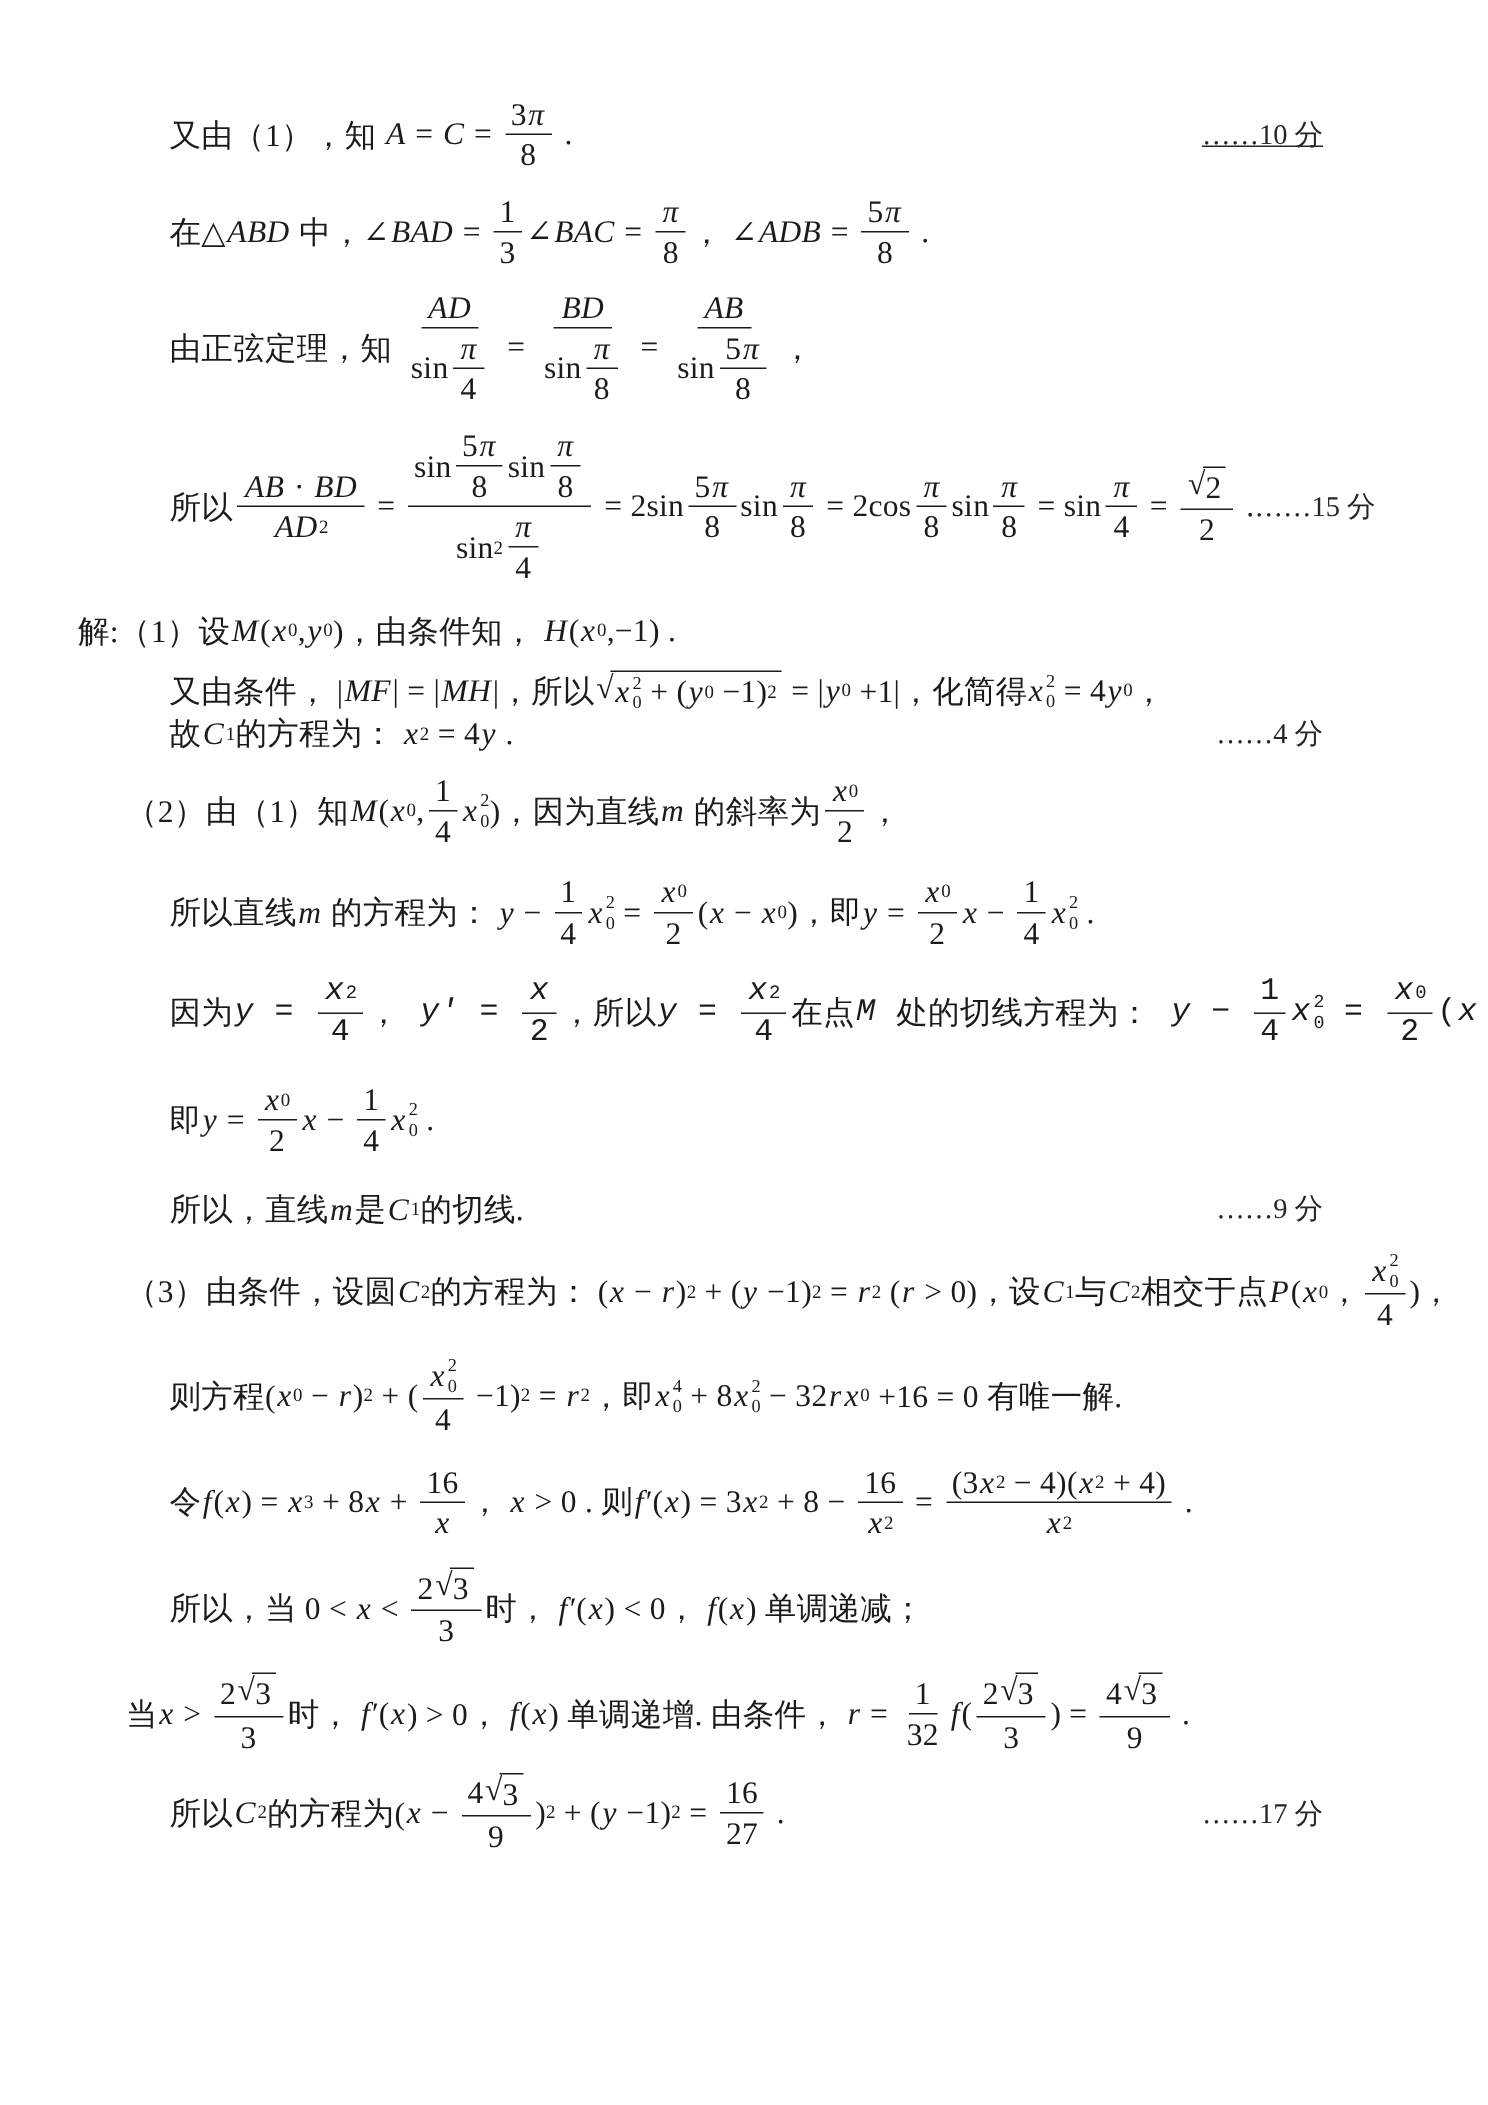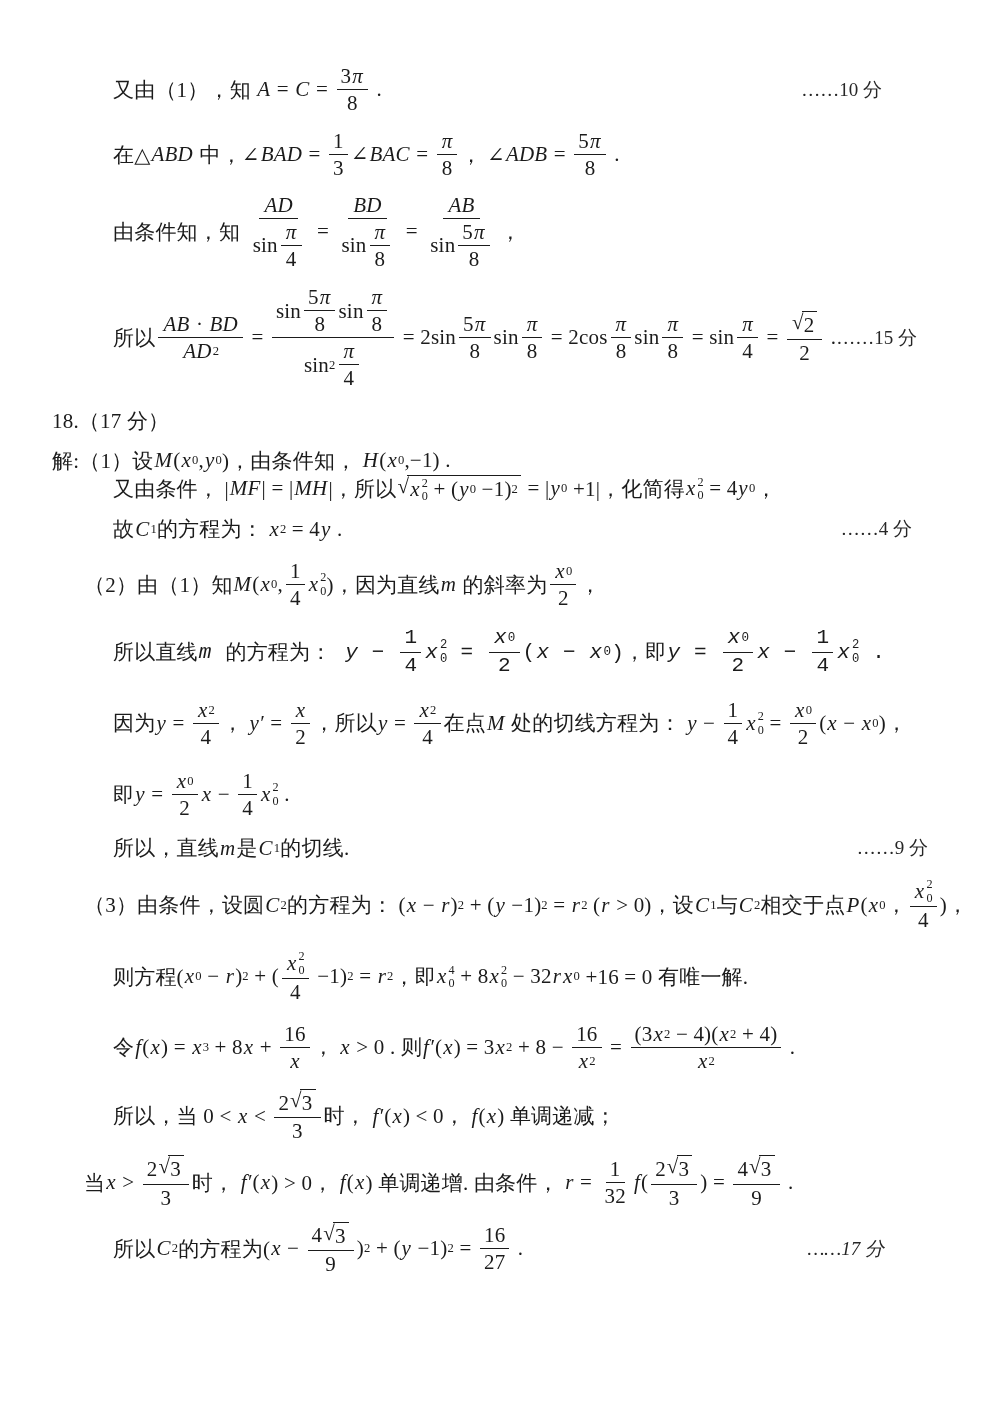--- a/index.html
+++ b/index.html
@@ -42,21 +42,21 @@
   .rsign{line-height:1.05;align-self:flex-start;font-style:normal;}
   .rbody{border-top:1.5px solid #1b1b1b;margin-left:-2px;padding:1px 3px 0 2px;
          display:inline-flex;align-items:center;line-height:1.2;}
   .ss{display:inline-flex;flex-direction:column;align-items:flex-start;font-size:0.58em;
       line-height:1.05;vertical-align:middle;margin-left:1px;}
   .ss .ssup{display:block;margin-bottom:1px;font-style:normal;}
   .ss .ssub{display:block;font-style:normal;}
   sup.sup{font-size:0.6em;font-style:normal;}
   sub.sub{font-size:0.6em;font-style:normal;}
   .score{margin-left:auto;padding-right:110px;font-size:19px;color:#262626;white-space:nowrap;}
-  .line:nth-child(1) .score{}
+  .line:nth-child(1) .score{text-decoration:underline;}
   .line:nth-child(4) .score{padding-right:140px;}
   .line:nth-child(8) .score{padding-right:80px;}
   .line:nth-child(13) .score{padding-right:64px;}
   .line:nth-child(19) .score{padding-right:108px;font-style:italic;}
   footer{position:absolute;left:0;right:0;bottom:16px;text-align:center;
          font-size:18px;color:#2d2d2d;letter-spacing:2px;}
 </style>
 </head>
 <body>
 
@@ -136,21 +136,21 @@
             </span>
             <span class="den">
               <span class="txt">8</span>
             </span>
           </span>
           <span class="txt"> .</span>
         </span>
       </div>
       <div class="line ind1">
         <span class="math">
-          <span class="txt">由条件知，知 </span>
+          <span class="txt">由正弦定理，知 </span>
           <span class="frac">
             <span class="num">
               <span class="tok">
                 <span class="var">AD</span>
               </span>
             </span>
             <span class="den">
               <span class="txt">sin</span>
               <span class="frac">
                 <span class="num">
@@ -343,25 +343,20 @@
             <span class="den">
               <span class="txt">2</span>
             </span>
           </span>
           <span class="txt"> .</span>
         </span>
         <span class="score">……15 分</span>
       </div>
       <div class="line ind0">
         <span class="math">
-          <span class="txt">18.（17 分）</span>
-        </span>
-      </div>
-      <div class="line ind0">
-        <span class="math">
           <span class="txt">解:（1）设</span>
           <span class="tok">
             <span class="var">M</span>
           </span>
           <span class="txt">(</span>
           <span class="tok">
             <span class="var">x</span>
             <sub class="sub">0</sub>
           </span>
           <span class="txt">,</span>

